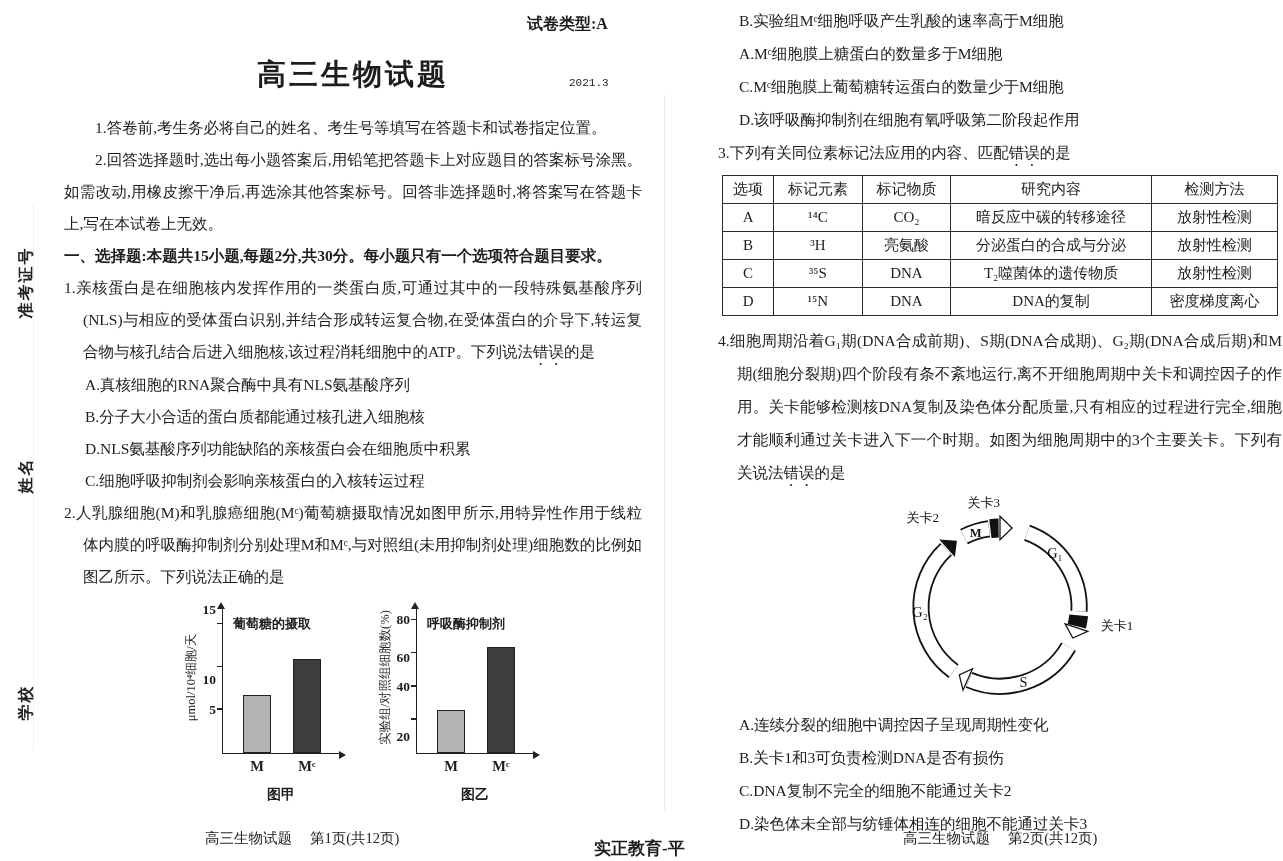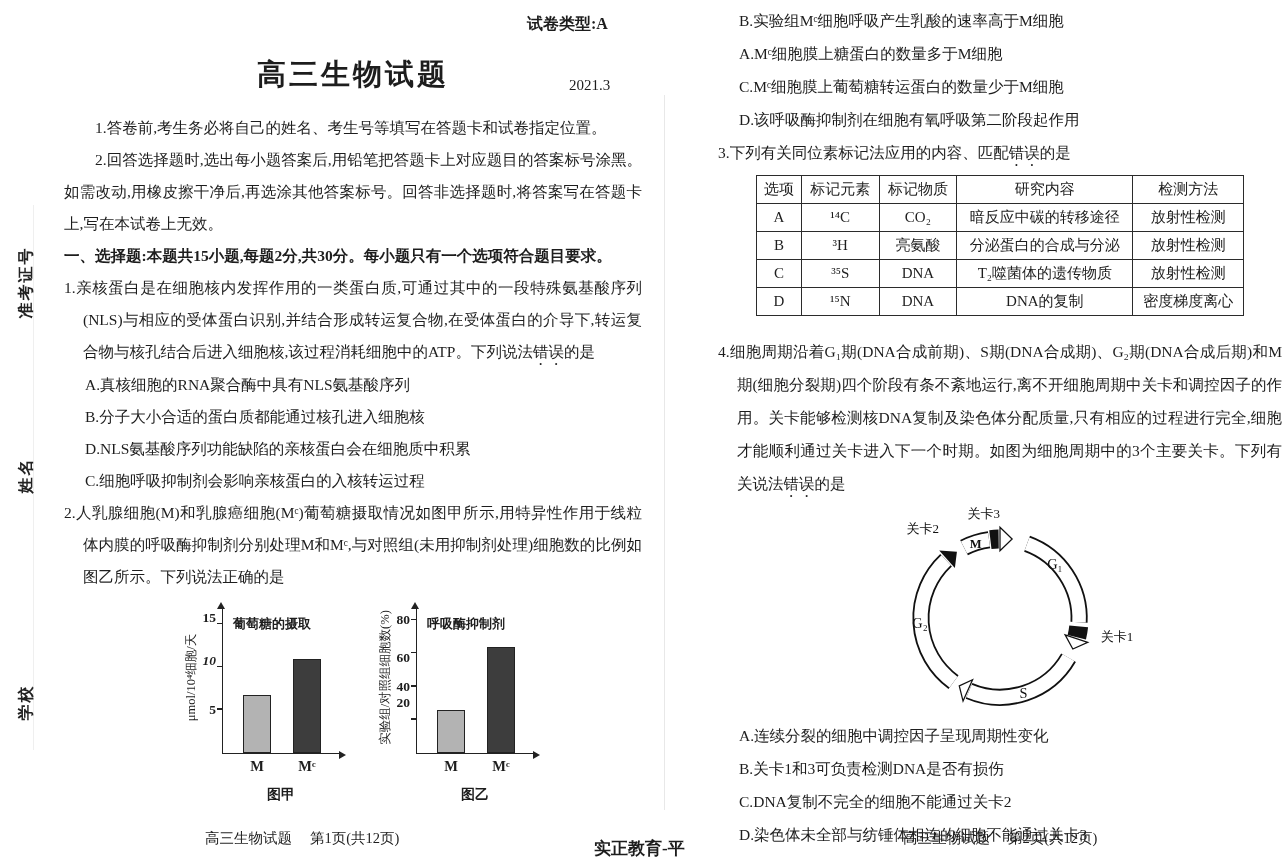--- a/index.html
+++ b/index.html
@@ -16,21 +16,21 @@
 
   
   .margin-label{
     position:absolute;left:-14px;width:80px;text-align:center;
     transform:rotate(-90deg);font-size:16px;font-weight:bold;letter-spacing:2px;
     white-space:nowrap;color:#222;
   }
 
   .paper-type{position:absolute;left:527px;top:14px;font-size:16px;font-weight:bold;}
   .main-title{position:absolute;left:257px;top:55px;font-size:29px;font-weight:bold;letter-spacing:3px;}
-  .exam-date{position:absolute;left:569px;top:77px;font-size:15px;}
+  .exam-date{position:absolute;left:569px;top:77px;font-size:11px;font-family:Liberation Mono, monospace;}
 
   .col-left{position:absolute;left:64px;top:112px;width:578px;font-size:15.5px;line-height:32px;text-align:justify;}
   .col-right{position:absolute;left:718px;top:4px;width:564px;font-size:15.5px;line-height:33px;text-align:justify;}
 
   .bold{font-weight:bold;}
   .indent2{text-indent:2em;margin:0;}
   p{margin:0;}
 
   .q-stem{padding-left:19px;text-indent:-19px;margin:0;}
   .opt{padding-left:21px;margin:0;}
@@ -54,21 +54,21 @@
   .plot::before{content:"";position:absolute;left:-5.8px;top:-9px;border:4px solid transparent;border-bottom:7px solid #222;}
   .plot::after{content:"";position:absolute;right:-9px;bottom:-5.8px;border:4px solid transparent;border-left:7px solid #222;}
   .chart-title{position:absolute;top:8px;left:10px;font-size:13px;font-weight:bold;white-space:nowrap;}
   .ytick{position:absolute;right:calc(100% + 7px);width:30px;text-align:right;font-size:13.5px;font-weight:bold;line-height:16px;}
   .ytickmark{position:absolute;left:-6px;width:6px;height:1.6px;background:#222;}
   .bar{position:absolute;bottom:0;width:28px;border:1px solid #222;box-sizing:border-box;}
   .xlab{position:absolute;top:calc(100% + 5px);width:28px;text-align:center;font-size:14.5px;font-weight:bold;}
   .chart-caption{margin:32px 0 0 46px;width:118px;text-align:center;font-size:14px;font-weight:bold;}
 
   
-  table.qtable{border-collapse:collapse;margin:5px auto 19px auto;width:488px;line-height:21px;}
+  table.qtable{border-collapse:collapse;margin:5px auto 8px auto;width:556px;line-height:21px;}
   table.qtable th,table.qtable td{
     border:1px solid #2b2b2b;text-align:center;padding:3px 5px;
     font-size:15px;font-weight:normal;
   }
 
   
   .diagram-wrap{text-align:center;margin:2px 0 2px 0;line-height:0;}
   .diagram-wrap svg text{font-family:"Liberation Serif","DejaVu Serif",serif;}
 
   .footer{position:absolute;bottom:13px;font-size:14.5px;white-space:nowrap;}
@@ -106,36 +106,36 @@
 
     <p class="q-stem"><span>2.</span><span>人乳腺细胞(M)和乳腺癌细胞(Mᶜ)葡萄糖摄取情况如图甲所示,用特异性作用于线粒体内膜的呼吸酶抑制剂分别处理M和Mᶜ,与对照组(未用抑制剂处理)细胞数的比例如图乙所示。下列说法正确的是</span></p>
 
     <div class="charts-row">
       <div class="chart">
         <div class="ylabel">μmol/10⁴细胞/天</div>
         <div class="plot">
           <div class="chart-title">葡萄糖的摄取</div>
         <div class="ytick" style="bottom: 34.9412px;">5</div>
             <div class="ytickmark" style="bottom: 42.9412px;"></div>
-            <div class="ytick" style="bottom: 84px; font-style: italic;">10</div>
+            <div class="ytick" style="bottom: 65px;">10</div>
             <div class="ytickmark" style="bottom: 85.8824px;"></div>
-            <div class="ytick" style="bottom: 127px;">15</div>
+            <div class="ytick" style="bottom: 135px;">15</div>
             <div class="ytickmark" style="bottom: 128.824px;"></div>
             <div class="bar" style="height: 57.5412px; left: 20px; background: rgb(179, 179, 179);"></div>
             <div class="xlab" style="left: 20px;">M</div>
             <div class="bar" style="height: 94.4706px; left: 70px; background: rgb(61, 61, 61);"></div>
             <div class="xlab" style="left: 70px;">Mᶜ</div>
           </div>
         <div class="chart-caption">图甲</div>
       </div>
       <div class="chart">
         <div class="ylabel">实验组/对照组细胞数(%)</div>
         <div class="plot">
           <div class="chart-title">呼吸酶抑制剂</div>
-        <div class="ytick" style="bottom: 42px;">20</div>
+        <div class="ytick" style="bottom: 8px;">20</div>
             <div class="ytickmark" style="bottom: 33.1818px;"></div>
             <div class="ytick" style="bottom: 58.3636px;">40</div>
             <div class="ytickmark" style="bottom: 66.3636px;"></div>
             <div class="ytick" style="bottom: 87px;">60</div>
             <div class="ytickmark" style="bottom: 99.5455px;"></div>
             <div class="ytick" style="bottom: 124.727px;">80</div>
             <div class="ytickmark" style="bottom: 132.727px;"></div>
             <div class="bar" style="height: 43.1364px; left: 20px; background: rgb(179, 179, 179);"></div>
             <div class="xlab" style="left: 20px;">M</div>
             <div class="bar" style="height: 106.182px; left: 70px; background: rgb(61, 61, 61);"></div>

